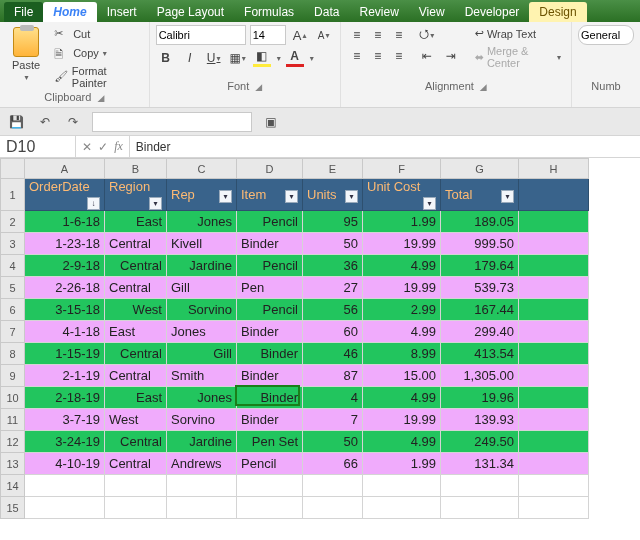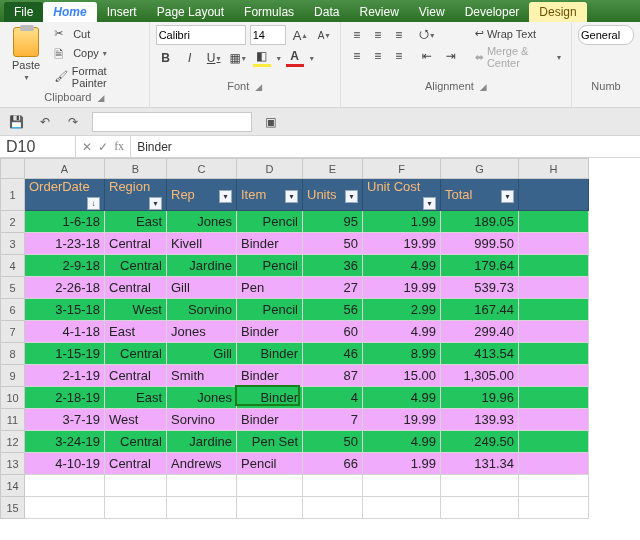--- a/index.html
+++ b/index.html
@@ -44,21 +44,21 @@
   
   .qat{display:flex;align-items:center;gap:10px;height:28px;background:#e9e9e9;border-bottom:1px solid #d5d5d5;padding:0 8px;}
   .qat .q{width:18px;height:18px;display:flex;align-items:center;justify-content:center;color:#555;cursor:pointer;border-radius:2px;}
   .qat-combo{width:160px;height:20px;border:1px solid #c9c9c9;background:#fff;}
 
   
   .fbar{display:flex;align-items:center;height:22px;border-bottom:1px solid #d5d5d5;background:#fff;}
   .namebox{width:76px;height:100%;border-right:1px solid #d5d5d5;padding:2px 6px;font-size:16px;color:#444;display:flex;align-items:center;}
   .fx-btns{display:flex;align-items:center;gap:6px;padding:0 6px;border-right:1px solid #d5d5d5;height:100%;}
   .fx-btns span{color:#888;cursor:pointer;}
-  .fx{font-family:Georgia,serif;color:#666;}
+  .fx{font-style:italic;font-family:Georgia,serif;color:#666;}
   .formula{flex:1;padding:2px 6px;color:#333;}
 
   
   .sheet{position:relative;}
   table{border-collapse:collapse;table-layout:fixed;}
   th.colh, td.rowh{background:#e8e8e8;border:1px solid #c9c9c9;font-weight:400;color:#555;text-align:center;font-size:11px;}
   th.colh{height:20px;}
   td.rowh{width:24px;}
   td.cell{border:1px solid #d4d4d4;height:22px;padding:0 4px;font-size:13px;color:#222;white-space:nowrap;overflow:hidden;}
   .corner{width:24px;height:20px;background:#e8e8e8;border:1px solid #c9c9c9;}

